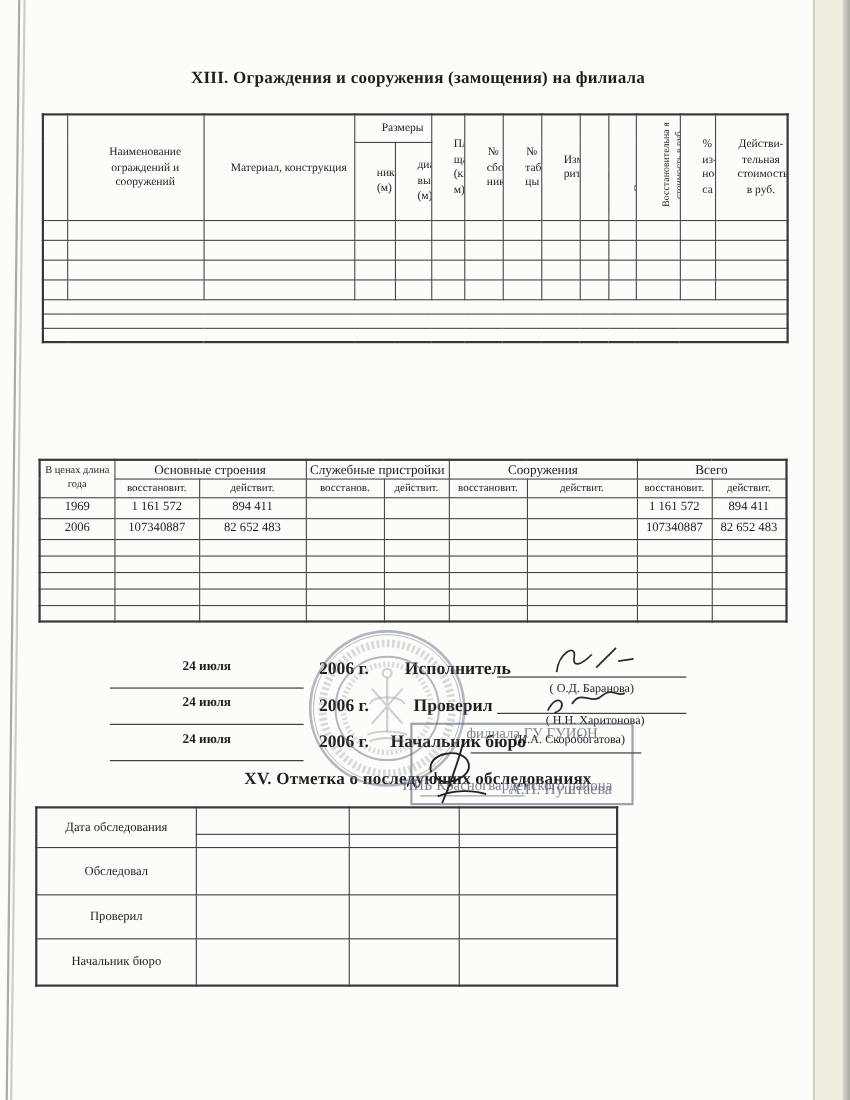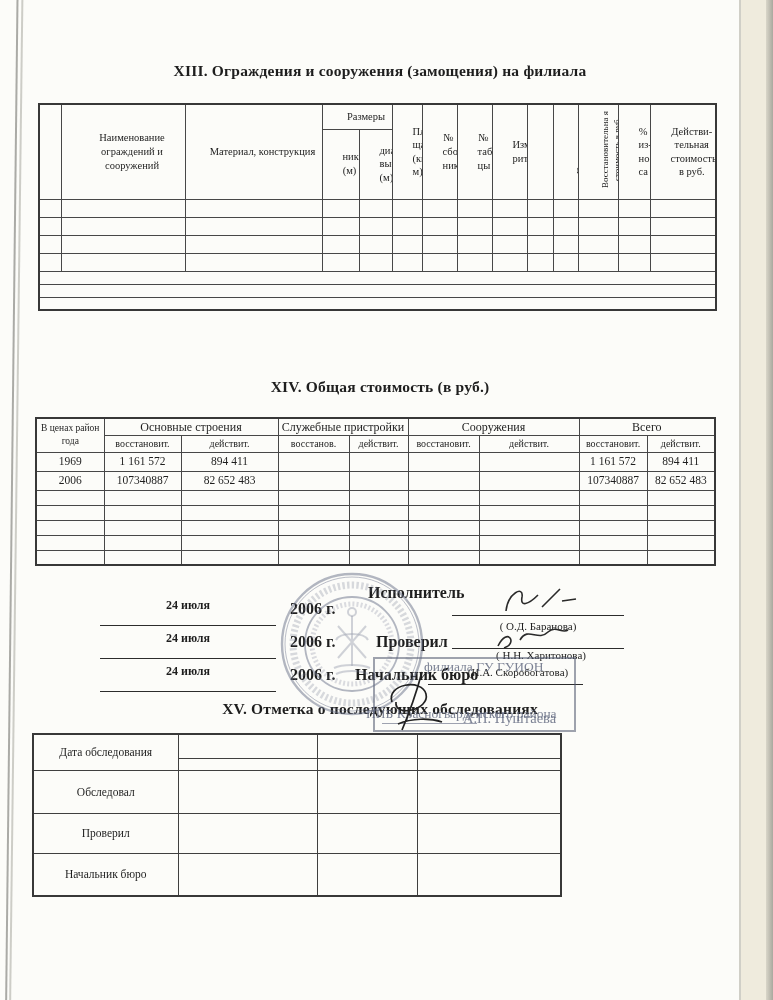--- a/index.html
+++ b/index.html
@@ -170,37 +170,36 @@
         </tr>
     <tr style="height:13px">
           <td colspan="14"></td>
         </tr>
     <tr style="height:13px">
           <td colspan="14"></td>
         </tr>
   </tbody>
     </table>
 
-  <div class="title" style="top:378px;">XIV. Общая стоимость (в руб.)</div>
 
   <table class="t" id="t14">
     <colgroup>
       <col style="width:68px">
         <col style="width:77px">
         <col style="width:97px">
         <col style="width:71px">
       <col style="width:59px">
         <col style="width:71px">
         <col style="width:100px">
         <col style="width:68px">
       <col style="width:68px">
     </colgroup>
     <tbody>
         <tr style="height:17px">
-      <th rowspan="2" class="yearhead">В ценах район года</th>
+      <th rowspan="2" class="yearhead">В ценах длина года</th>
       <th colspan="2" class="grp">Основные строения</th>
       <th colspan="2" class="grp">Служебные пристройки</th>
       <th colspan="2" class="grp">Сооружения</th>
       <th colspan="2" class="grp">Всего</th>
     </tr>
     <tr style="height:17px">
       <th class="sub">восстановит.</th>
       <th class="sub">действит.</th>
       <th class="sub">восстанов.</th>
       <th class="sub">действит.</th>
@@ -284,21 +283,21 @@
           <td></td>
           <td></td>
           <td></td>
           <td></td>
         </tr>
   </tbody>
     </table>
 
   <div class="dateline" style="top:598px;">24 июля</div>
   <div class="sig" style="left:290px;top:600px;">2006 г.</div>
-  <div class="sig" style="left:368px;top:584px;">Исполнитель</div>
+  <div class="sig" style="left:368px;top:600px;">Исполнитель</div>
   <div class="sigline" style="left:452px;top:600px;width:172px;height:15px;"></div>
   <div class="signame" style="left:452px;top:620px;width:172px;">( О.Д. Баранова)</div>
 
   <div class="dateline" style="top:631px;">24 июля</div>
   <div class="sig" style="left:290px;top:633px;">2006 г.</div>
   <div class="sig" style="left:376px;top:633px;">Проверил</div>
   <div class="sigline" style="left:452px;top:633px;width:172px;height:15px;"></div>
   <div class="signame" style="left:455px;top:649px;width:172px;">( Н.Н. Харитонова)</div>
 
   <div class="dateline" style="top:664px;">24 июля</div>

